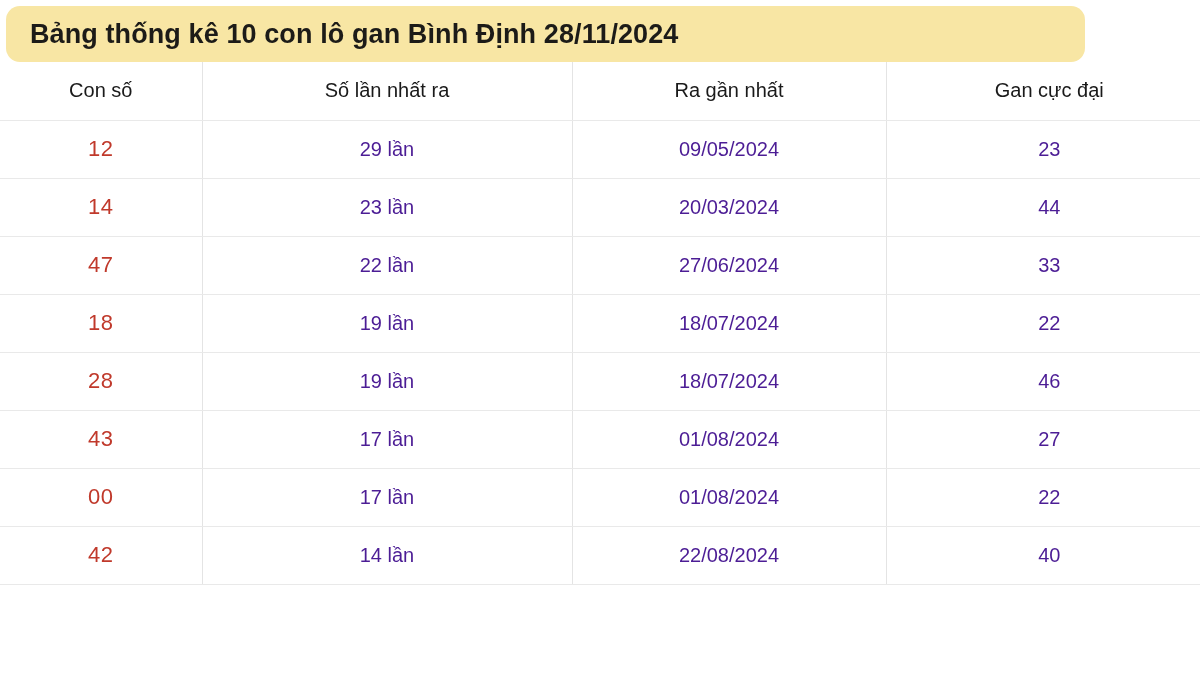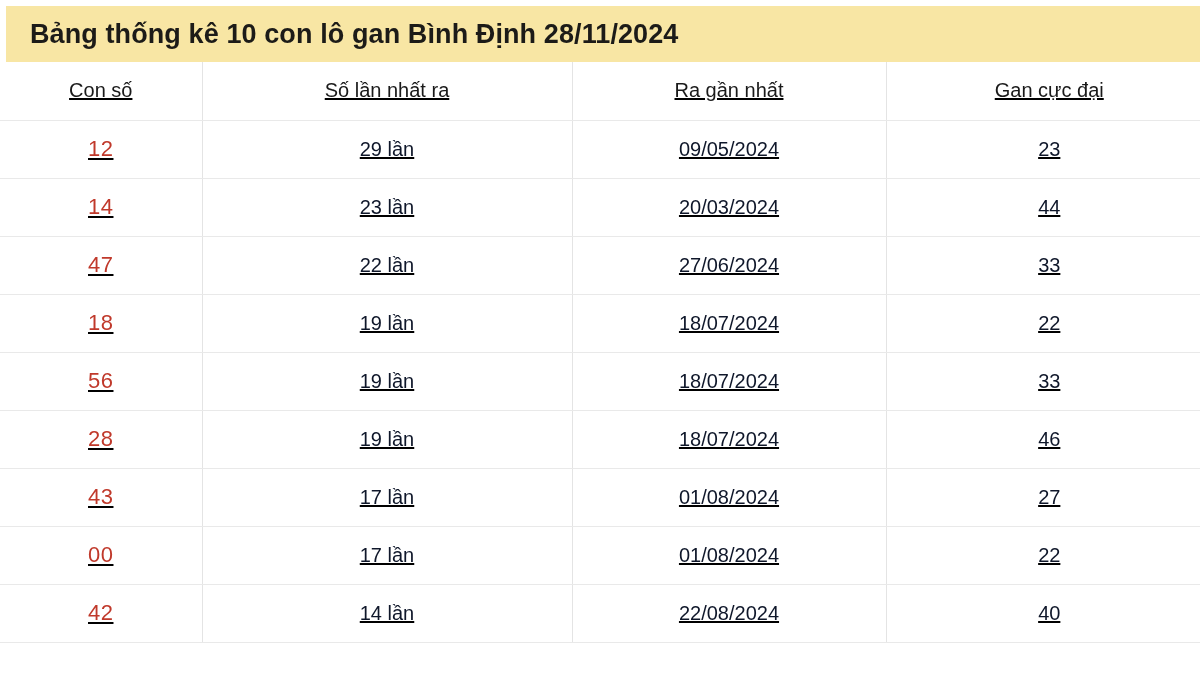--- a/index.html
+++ b/index.html
@@ -21,46 +21,46 @@
     background: #ffffff;
     box-sizing: border-box;
     overflow: hidden;
   }
 
   
   .title-banner {
     position: absolute;
     left: 6px;
     top: 6px;
-    width: 1194px;
+    width: 1079px;
     height: 56px;
     background: #f8e6a4;
     display: flex;
     align-items: center;
     box-sizing: border-box;
     padding-left: 24px;
+    border-radius: 14px;
   }
   .title-text {
     font-size: 27px;
     font-weight: bold;
     color: #1c1b18;
     letter-spacing: 0.1px;
     white-space: nowrap;
   }
 
   
   .stats-table {
     position: absolute;
     left: 0;
     top: 62px;
     width: 1200px;
     border-collapse: collapse;
     table-layout: fixed;
     background: #ffffff;
-    text-decoration: underline;
   }
 
   .stats-table col.c1 { width: 202px; }
   .stats-table col.c2 { width: 370px; }
   .stats-table col.c3 { width: 314px; }
   .stats-table col.c4 { width: 314px; }
 
   .stats-table th,
   .stats-table td {
     height: 58px;
@@ -80,21 +80,21 @@
   .stats-table thead th {
     font-size: 20px;
     font-weight: normal;
     color: #1a1a1a;
     background: #ffffff;
   }
 
   .stats-table tbody td {
     font-size: 20px;
     font-weight: normal;
-    color: #0f172a;
+    color: #4c1d95;
     background: #ffffff;
   }
 
   .num-cell {
     font-size: 22px !important;
     font-weight: bold;
     color: #c0392b !important;
     letter-spacing: 0.5px;
   }
 </style>
@@ -141,26 +141,20 @@
         <td>27/06/2024</td>
         <td>33</td>
       </tr>
       <tr>
         <td class="num-cell">18</td>
         <td>19 lần</td>
         <td>18/07/2024</td>
         <td>22</td>
       </tr>
       <tr>
-        <td class="num-cell">56</td>
-        <td>19 lần</td>
-        <td>18/07/2024</td>
-        <td>33</td>
-      </tr>
-      <tr>
         <td class="num-cell">28</td>
         <td>19 lần</td>
         <td>18/07/2024</td>
         <td>46</td>
       </tr>
       <tr>
         <td class="num-cell">43</td>
         <td>17 lần</td>
         <td>01/08/2024</td>
         <td>27</td>

